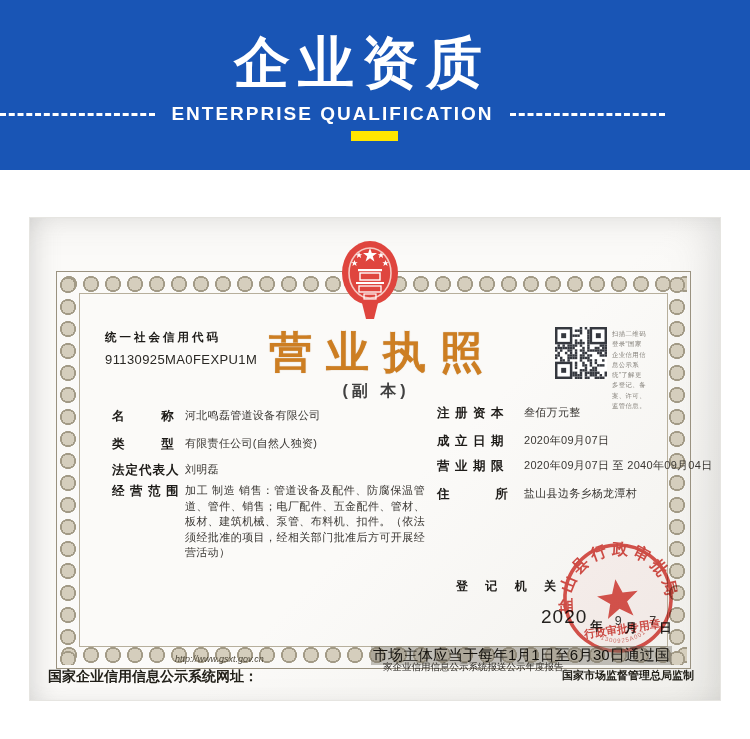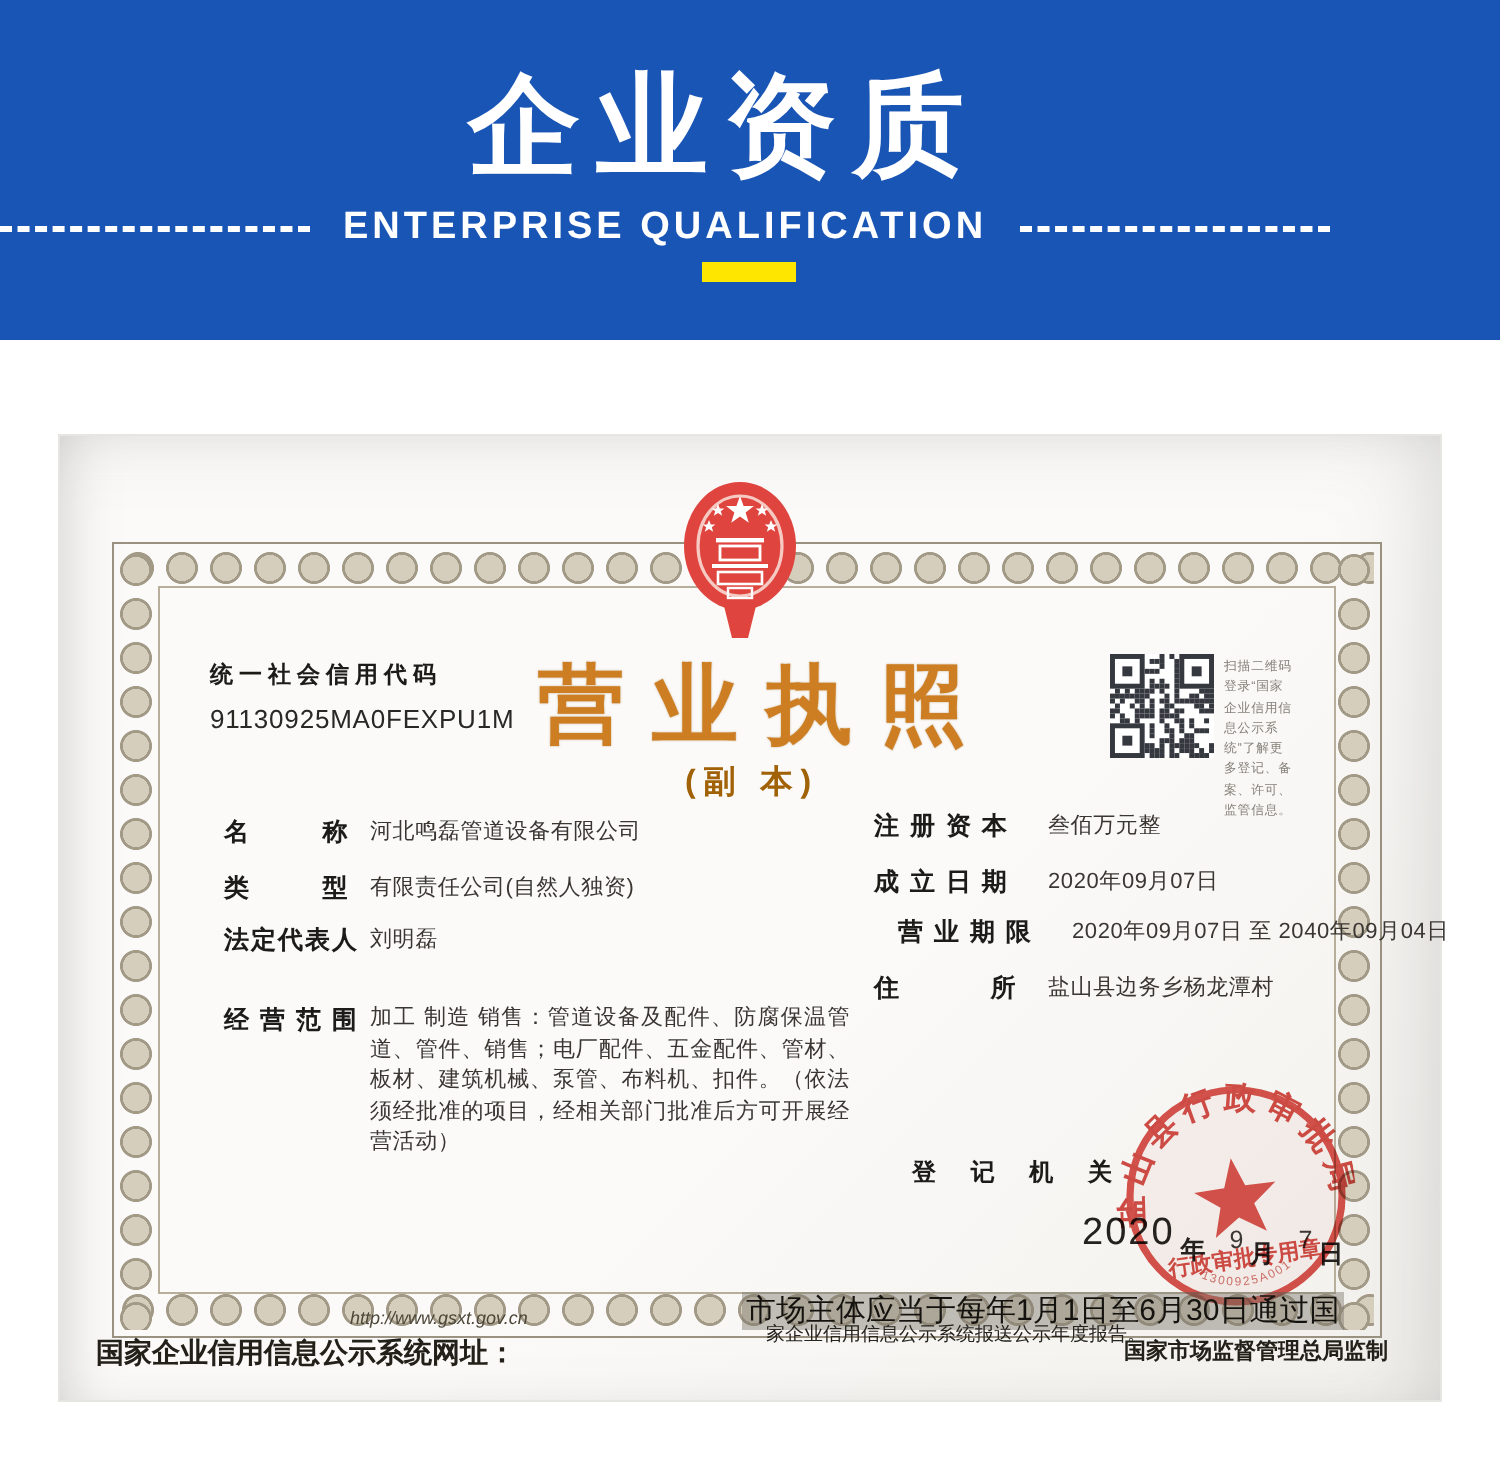--- a/index.html
+++ b/index.html
@@ -37,34 +37,34 @@
   .emblem{position:absolute;left:340px;top:239px;width:60px;height:84px;}
   
   .credit{position:absolute;left:105px;top:330px;}
   .credit-label{font-size:11.5px;font-weight:bold;letter-spacing:3px;color:#1d1b18;}
   .credit-code{margin-top:7px;font-size:13px;letter-spacing:0.4px;color:#2a2824;}
   
   .lic-title{position:absolute;left:243px;top:324px;width:266px;text-align:center;
     font-size:43px;font-weight:bold;color:#cd7e22;letter-spacing:14px;text-indent:14px;
     text-shadow:0 0 1px rgba(150,85,10,.5);}
   .lic-sub{position:absolute;left:243px;top:381px;width:266px;text-align:center;
-    font-size:16px;letter-spacing:4px;color:#a16207;font-weight:bold;}
+    font-size:16px;letter-spacing:4px;color:#404040;font-weight:bold;}
   
   .qr{position:absolute;left:555px;top:327px;width:52px;height:52px;}
   .qr-note{position:absolute;left:612px;top:329px;width:36px;font-size:6.4px;line-height:1.6;
     color:#85817a;letter-spacing:0.4px;}
   
   .row{position:absolute;display:flex;align-items:flex-start;}
   .lab{font-weight:bold;font-size:12.5px;color:#1d1b18;white-space:pre;letter-spacing:1px;flex:none;}
   .val{margin-left:9px;font-size:11px;color:#3a3733;letter-spacing:0.3px;}
   .left-col .lab{width:64px;}
   .right-col .lab{width:78px;}
   .scope-val{width:240px;line-height:15.6px;text-align:justify;}
-  .r1{left:112px;top:408px;} .r2{left:112px;top:436px;} .r3{left:112px;top:462px;} .r4{left:112px;top:502px;}
-  .q1{left:437px;top:405px;} .q2{left:437px;top:433px;} .q3{left:437px;top:458px;margin-left:12px;} .q4{left:437px;top:486px;}
+  .r1{left:112px;top:408px;} .r2{left:112px;top:436px;} .r3{left:112px;top:462px;} .r4{left:112px;top:483px;}
+  .q1{left:437px;top:405px;} .q2{left:437px;top:433px;} .q3{left:437px;top:458px;} .q4{left:437px;top:486px;}
   
   .registry{position:absolute;left:456px;top:578px;font-size:12px;font-weight:bold;
     letter-spacing:7px;color:#1d1b18;}
   .date{position:absolute;left:541px;top:606px;width:170px;font-size:12.5px;color:#24221f;}
   .date .y{font-size:19px;letter-spacing:1px;}
   .date .u1{margin-left:3px;position:relative;top:7px;font-weight:bold;}
   .date .n{margin-left:12px;position:relative;top:2px;color:#3c3a36;}
   .date .u2{margin-left:3px;position:relative;top:9px;font-weight:bold;}
   
   .seal{position:absolute;left:558px;top:538px;width:120px;height:120px;

